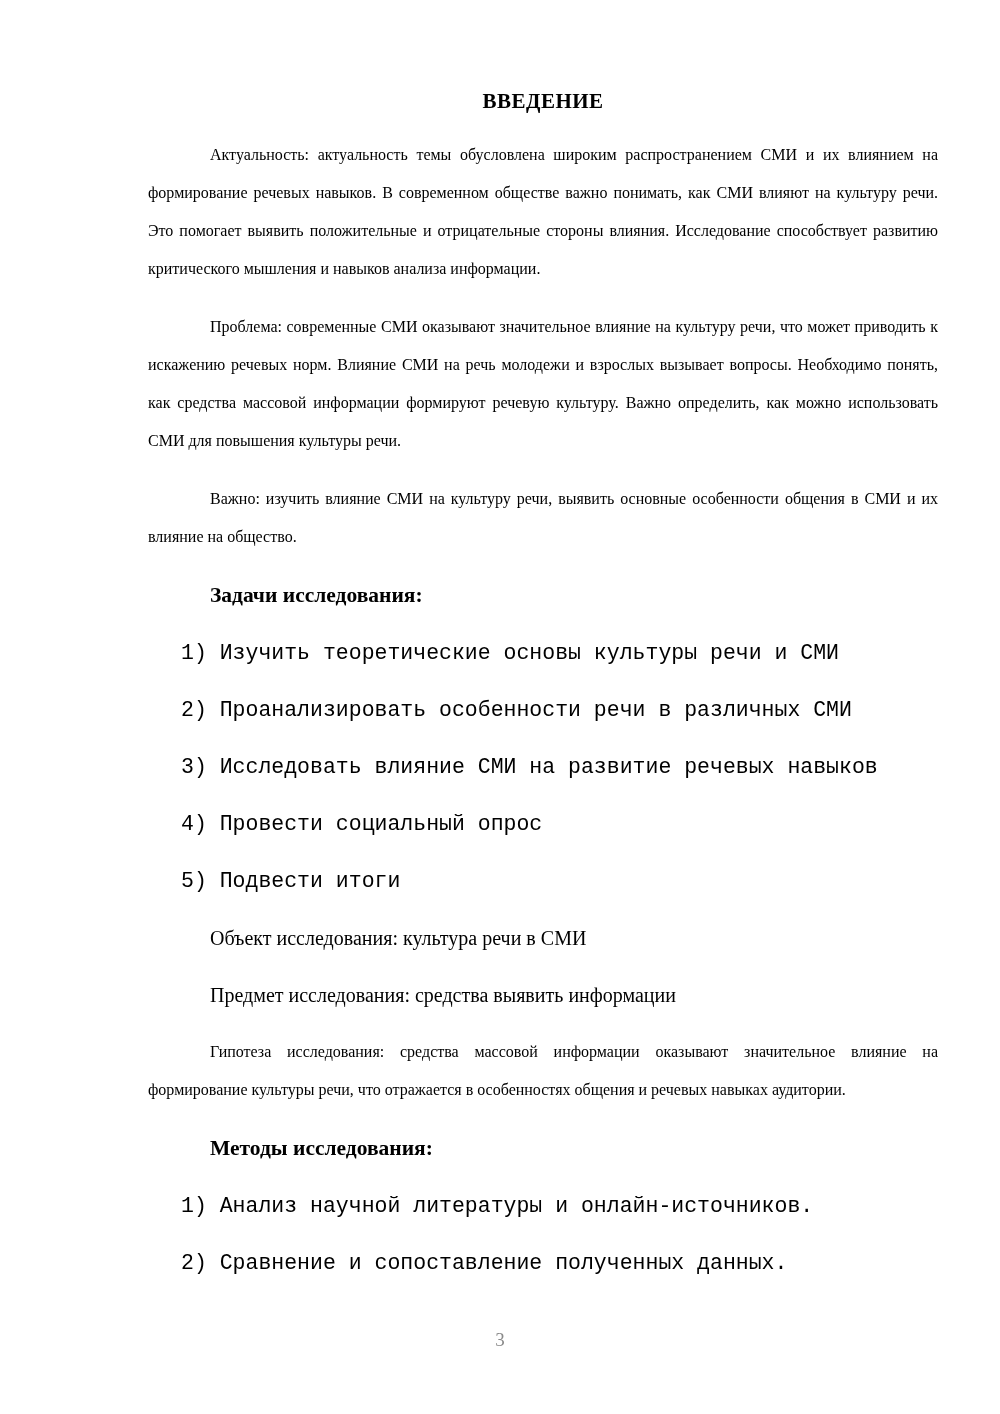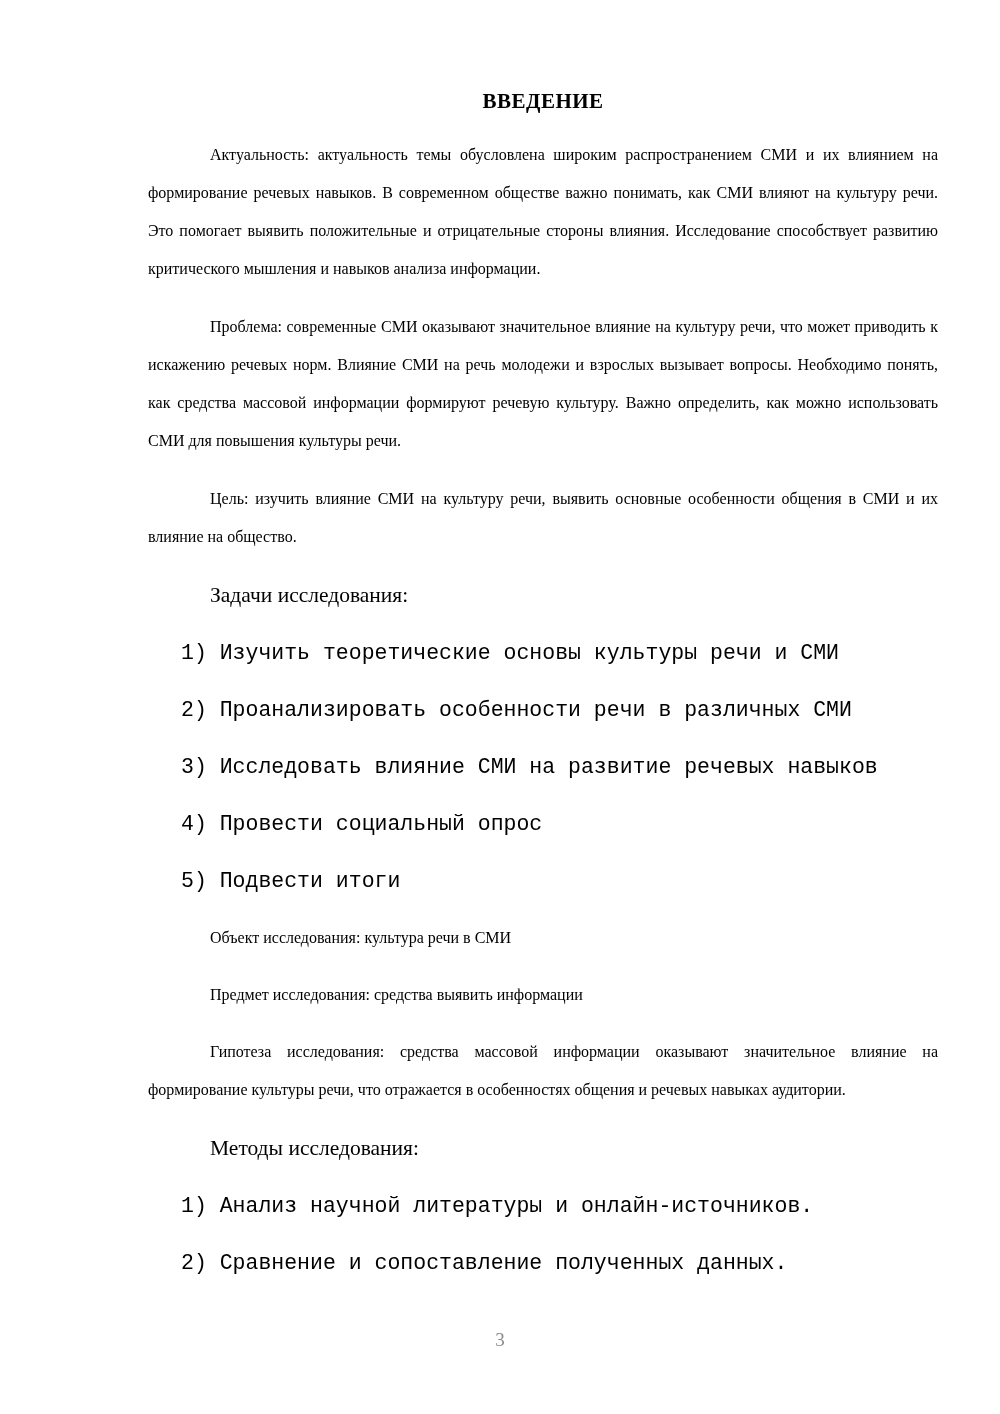--- a/index.html
+++ b/index.html
@@ -52,35 +52,36 @@
     margin-bottom: 0;
   }
 
   
   .lead-line {
     font-size: 21.5px;
     line-height: 38px;
     text-align: left;
     margin: 0 0 20px 0;
     padding-left: 62px;
+    font-weight: bold;
   }
 
   
   .list-item {
     font-size: 21.5px;
     line-height: 38px;
     text-align: left;
     margin: 0 0 19px 0;
     padding-left: 33px;
     font-family: Liberation Mono, monospace;
   }
 
   
   .indent-line {
-    font-size: 16px;
+    font-size: 20px;
     line-height: 38px;
     text-align: left;
     margin: 0 0 19px 0;
     padding-left: 62px;
   }
 
   .page-number {
     position: absolute;
     left: 0;
     right: 0;
@@ -98,21 +99,21 @@
 <div class="page">
 
   <div class="content">
 
     <h1 class="doc-title">ВВЕДЕНИЕ</h1>
 
     <p class="para">Актуальность: актуальность темы обусловлена широким распространением СМИ и их влиянием на формирование речевых навыков. В современном обществе важно понимать, как СМИ влияют на культуру речи. Это помогает выявить положительные и отрицательные стороны влияния. Исследование способствует развитию критического мышления и навыков анализа информации.</p>
 
     <p class="para">Проблема: современные СМИ оказывают значительное влияние на культуру речи, что может приводить к искажению речевых норм. Влияние СМИ на речь молодежи и взрослых вызывает вопросы. Необходимо понять, как средства массовой информации формируют речевую культуру. Важно определить, как можно использовать СМИ для повышения культуры речи.</p>
 
-    <p class="para">Цель: изучить влияние СМИ на культуру речи, выявить основные особенности общения в СМИ и их влияние на общество.</p>
+    <p class="para">Важно: изучить влияние СМИ на культуру речи, выявить основные особенности общения в СМИ и их влияние на общество.</p>
 
     <p class="lead-line">Задачи исследования:</p>
 
     <p class="list-item">1) Изучить теоретические основы культуры речи и СМИ</p>
     <p class="list-item">2) Проанализировать особенности речи в различных СМИ</p>
     <p class="list-item">3) Исследовать влияние СМИ на развитие речевых навыков</p>
     <p class="list-item">4) Провести социальный опрос</p>
     <p class="list-item">5) Подвести итоги</p>
 
     <p class="indent-line">Объект исследования: культура речи в СМИ</p>

